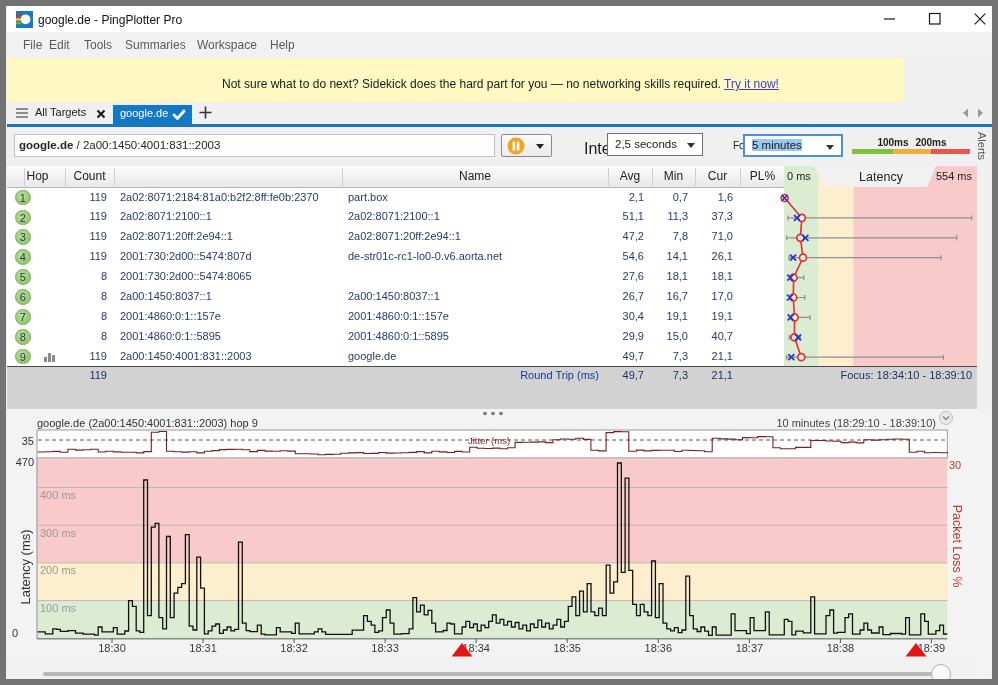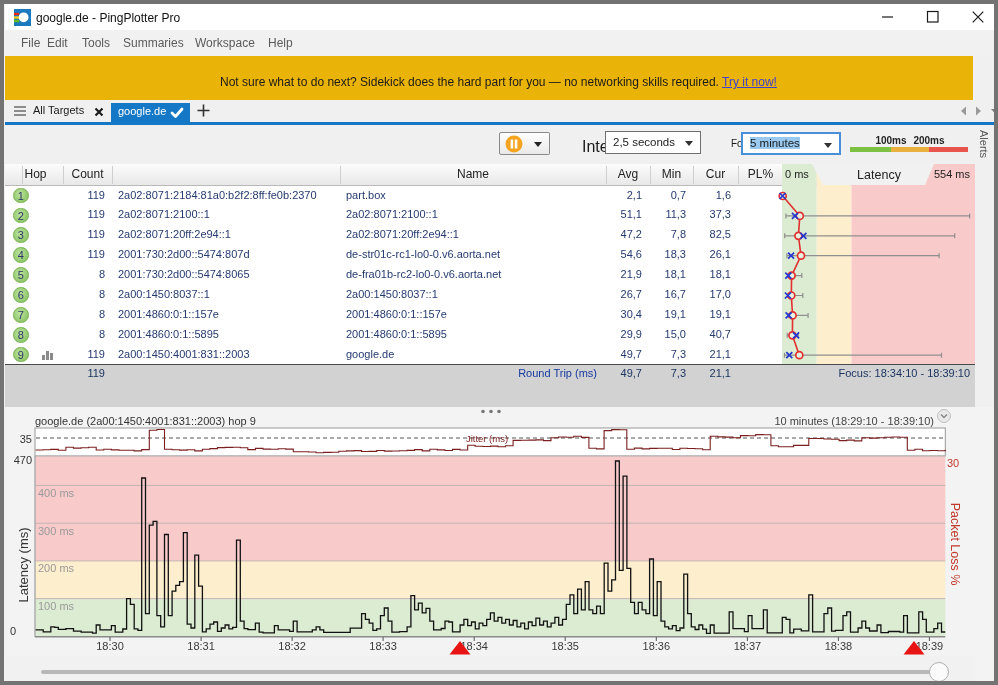--- a/index.html
+++ b/index.html
@@ -1,24 +1,24 @@
 <!DOCTYPE html>
 <html><head><meta charset="utf-8"><style>
 * { margin:0; padding:0; box-sizing:border-box; }
 html,body { width:998px; height:685px; font-family:"Liberation Sans",sans-serif; }
-#win { position:relative; width:998px; height:685px; background:#f0f0f0; border:4px solid #737373; overflow:hidden; }
+#win { position:relative; width:998px; height:685px; background:#f0f0f0; border:6px solid #737373; overflow:hidden; }
 .abs { position:absolute; }
 
 #title { position:absolute; left:1px; top:0; width:996px; height:26px; background:#fff; }
 #title .txt { position:absolute; left:31px; top:7px; font-size:12px; color:#111; }
 
 #menu { position:absolute; left:1px; top:26px; width:996px; height:26px; background:#f1f1f1; }
 #menu span { position:absolute; top:6px; font-size:12px; color:#5a5a5a; }
 
-#notice { position:absolute; left:1px; top:52px; width:968px; height:44px; background:#eab308; font-size:12px; color:#1a1a1a; }
+#notice { position:absolute; left:1px; top:52px; width:897px; height:44px; background:#fef9c3; font-size:12px; color:#1a1a1a; }
 #notice .in { position:absolute; top:19px; left:215px; }
 #notice a { color:#4040d0; text-decoration:underline; }
 
 #tabs { position:absolute; left:1px; top:96px; width:996px; height:22px; background:#f0f0f0; }
 #bluebar { position:absolute; left:1px; top:117.5px; width:996px; height:3px; background:#1478c7; }
 
 #toolbar { position:absolute; left:1px; top:120.5px; width:996px; height:39.5px; background:#f0f0f0; }
 #targetbox { position:absolute; left:7px; top:7.5px; width:481px; height:23px; background:#fdfdfd; border:1px solid #c2c2c2; font-size:11.5px; color:#23262b; line-height:21px; }
 .combo { position:absolute; top:7.5px; height:23px; background:#fff; border:1px solid #707070; font-size:11.5px; color:#1a1a1a; line-height:21px; }
 .combo .arr { position:absolute; right:7px; top:9px; width:0; height:0; border-left:4.5px solid transparent; border-right:4.5px solid transparent; border-top:5px solid #333; }
@@ -93,20 +93,21 @@
       </svg>
   <svg class="abs" style="left:952px;top:6px" width="44" height="10" viewBox="0 0 44 10">
     <path d="M9,0.5 L4,5 L9,9.5 Z" fill="#9a9a9a"></path>
     <path d="M19,0.5 L24,5 L19,9.5 Z" fill="#9a9a9a"></path>
     <path d="M34,3 h9 l-4.5,5 Z" fill="#7a7a7a"></path>
   </svg>
 </div>
 <div id="bluebar"></div>
 
 <div id="toolbar">
+  <div id="targetbox"><span style="margin-left:4px;font-weight:bold">google.de</span> / 2a00:1450:4001:831::2003</div>
   <div class="abs" style="left:494px;top:7.5px;width:30px;height:23px;background:linear-gradient(#fdfdfd,#e9e9e9);border:1px solid #8a8a8a;border-radius:2px 0 0 2px">
     <svg class="abs" style="left:5px;top:2px" width="18" height="18" viewBox="0 0 18 18">
       <circle cx="9" cy="9" r="8.5" fill="#f5a41f"></circle>
       <rect x="5.6" y="4.5" width="2.6" height="9" fill="#fff" rx="0.5"></rect>
       <rect x="9.8" y="4.5" width="2.6" height="9" fill="#fff" rx="0.5"></rect>
     </svg>
   </div>
   <div class="abs" style="left:523px;top:7.5px;width:22px;height:23px;background:linear-gradient(#fdfdfd,#e9e9e9);border:1px solid #8a8a8a;border-left:none;border-radius:0 2px 2px 0">
     <span class="abs" style="left:6px;top:9px;width:0;height:0;border-left:4.5px solid transparent;border-right:4.5px solid transparent;border-top:5px solid #222"></span>
   </div>
@@ -162,37 +163,36 @@
 <span class="cell r" style="left:621px;width:60px">11,3</span>
 <span class="cell r" style="left:666px;width:60px">37,3</span>
 </div>
 <div class="row" style="top:39.8px">
 <span class="hopc">3</span>
 <span class="cell r" style="left:40px;width:60px">119</span>
 <span class="cell" style="left:113px;width:220px">2a02:8071:20ff:2e94::1</span>
 <span class="cell" style="left:341px;width:258px">2a02:8071:20ff:2e94::1</span>
 <span class="cell r" style="left:577px;width:60px">47,2</span>
 <span class="cell r" style="left:621px;width:60px">7,8</span>
-<span class="cell r" style="left:666px;width:60px">82,5</span>
+<span class="cell r" style="left:666px;width:60px">71,0</span>
 </div>
 <div class="row" style="top:59.7px">
 <span class="hopc">4</span>
 <span class="cell r" style="left:40px;width:60px">119</span>
 <span class="cell" style="left:113px;width:220px">2001:730:2d00::5474:807d</span>
 <span class="cell" style="left:341px;width:258px">de-str01c-rc1-lo0-0.v6.aorta.net</span>
 <span class="cell r" style="left:577px;width:60px">54,6</span>
-<span class="cell r" style="left:621px;width:60px">18,3</span>
+<span class="cell r" style="left:621px;width:60px">14,1</span>
 <span class="cell r" style="left:666px;width:60px">26,1</span>
 </div>
 <div class="row" style="top:79.6px">
 <span class="hopc">5</span>
 <span class="cell r" style="left:40px;width:60px">8</span>
 <span class="cell" style="left:113px;width:220px">2001:730:2d00::5474:8065</span>
-<span class="cell" style="left:341px;width:258px">de-fra01b-rc2-lo0-0.v6.aorta.net</span>
-<span class="cell r" style="left:577px;width:60px">21,9</span>
+<span class="cell r" style="left:577px;width:60px">27,6</span>
 <span class="cell r" style="left:621px;width:60px">18,1</span>
 <span class="cell r" style="left:666px;width:60px">18,1</span>
 </div>
 <div class="row" style="top:99.5px">
 <span class="hopc">6</span>
 <span class="cell r" style="left:40px;width:60px">8</span>
 <span class="cell" style="left:113px;width:220px">2a00:1450:8037::1</span>
 <span class="cell" style="left:341px;width:258px">2a00:1450:8037::1</span>
 <span class="cell r" style="left:577px;width:60px">26,7</span>
 <span class="cell r" style="left:621px;width:60px">16,7</span>

